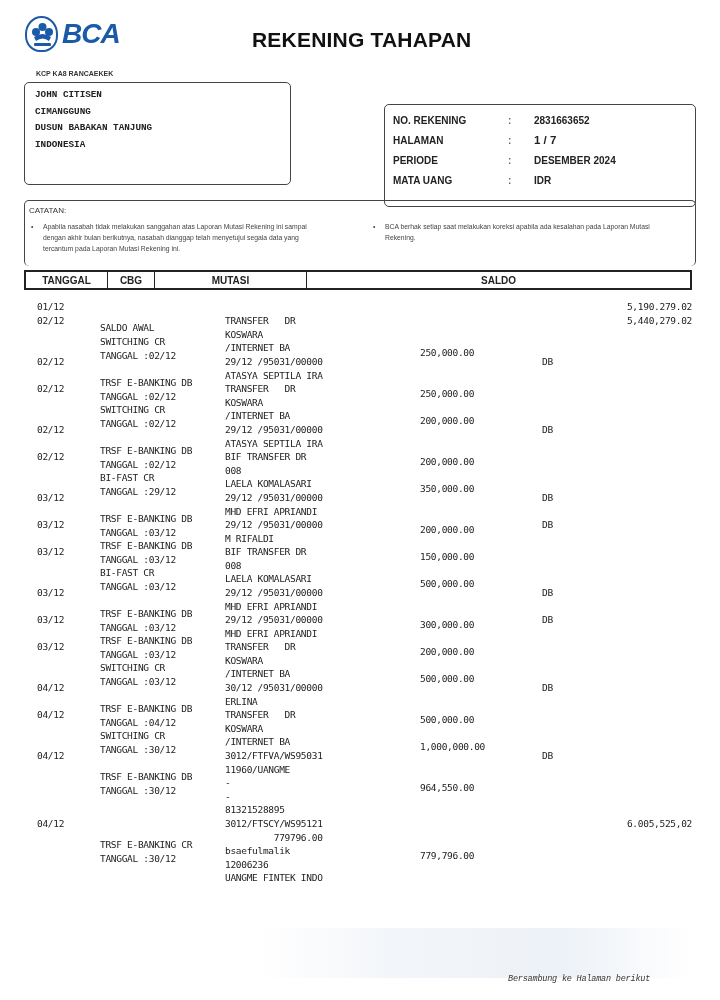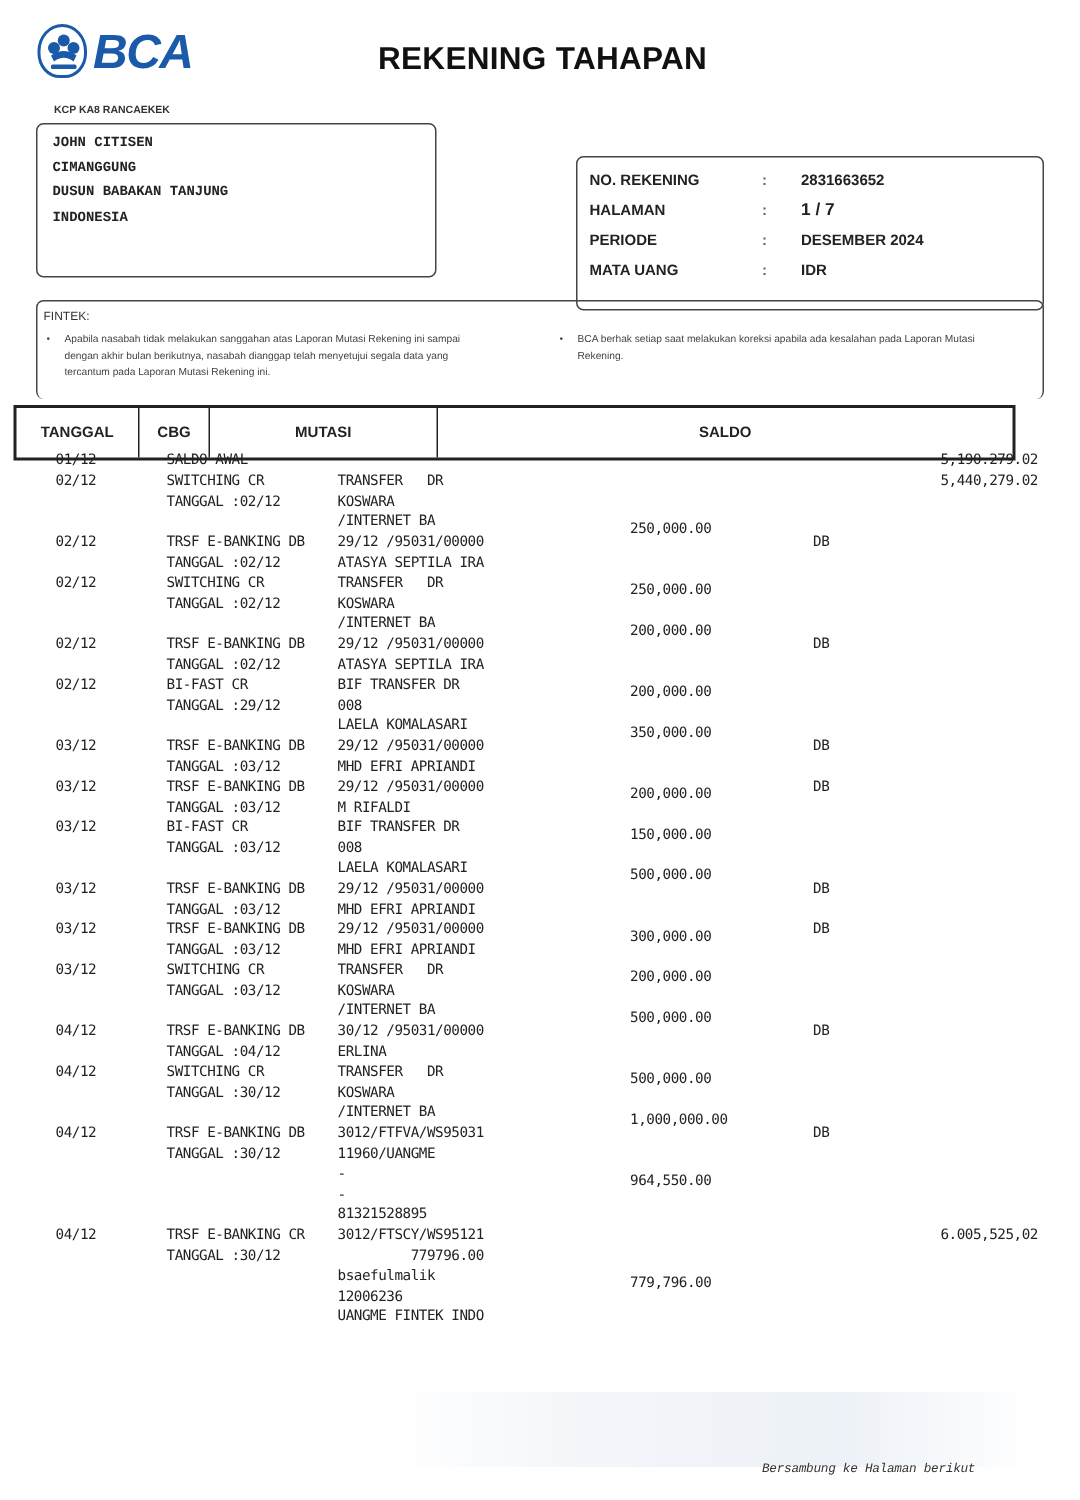--- a/index.html
+++ b/index.html
@@ -2,21 +2,21 @@
 <html><head>
 <meta charset="utf-8">
 <style>
   * { box-sizing: border-box; margin: 0; padding: 0; }
   html, body { width: 720px; height: 1000px; background: #ffffff; overflow: hidden; }
   body { position: relative; font-family: "Liberation Sans", sans-serif; color: #111; }
 
   .logo { position: absolute; left: 25px; top: 16px; display: flex; align-items: center; }
   .logo-badge { width: 33px; height: 36px; border: 2px solid #1a5aa8; border-radius: 50% 50% 45% 45%; position: relative; background: #fff; }
   .logo-badge svg { position: absolute; left: 3px; top: 3px; }
-  .logo-text { font-family: "Liberation Sans", sans-serif; font-weight: bold; font-style: italic; font-size: 32px; color: #1a5aa8; margin-left: 4px; letter-spacing: -1px; line-height: 36px; }
+  .logo-text { font-family: "Liberation Sans", sans-serif; font-weight: bold; font-style: italic; font-size: 28px; color: #1a5aa8; margin-left: 4px; letter-spacing: -1px; line-height: 36px; }
 
   .title { position: absolute; left: 252px; top: 28px; font-size: 21px; font-weight: bold; color: #111; letter-spacing: 0.2px; }
 
   .branch { position: absolute; left: 36px; top: 70px; font-size: 7px; font-weight: bold; color: #333; }
 
   .addr-box { position: absolute; left: 24px; top: 82px; width: 267px; height: 103px; border: 1.5px solid #444; border-radius: 5px; padding: 5px 0 0 10px; }
   .addr-line { font-family: "Liberation Mono", monospace; font-size: 9.3px; font-weight: bold; height: 16.5px; line-height: 14px; color: #222; }
 
   .acct-box { position: absolute; left: 384px; top: 82px; width: 312px; height: 103px; border: 1.5px solid #444; border-radius: 5px; padding: 5px 0 0 8px; margin-top: 22px; }
   .acct-row { display: flex; height: 20px; align-items: center; font-size: 10px; font-weight: bold; color: #222; }
@@ -26,29 +26,29 @@
   .acct-val.big { font-size: 11.5px; }
 
   .notes-box { position: absolute; left: 24px; top: 200px; width: 672px; height: 66px; border: 1.5px solid #444; border-radius: 5px; border-bottom: none; }
   .notes-title { position: absolute; left: 4px; top: 5px; font-size: 8px; color: #333; }
   .note { position: absolute; font-size: 6.8px; color: #444; line-height: 11px; }
   .note1 { left: 6px; top: 20px; width: 335px; }
   .note2 { left: 348px; top: 20px; width: 320px; }
   .note .bullet { display: inline-block; width: 12px; }
   .note .indent { padding-left: 12px; }
 
-  .table-head { position: absolute; left: 9px; top: 270px; width: 668px; height: 37px; border: 2px solid #222; display: flex; }
+  .table-head { position: absolute; left: 24px; top: 270px; width: 668px; height: 20px; border: 2px solid #222; display: flex; }
   .th { font-size: 10px; font-weight: bold; display: flex; align-items: center; justify-content: center; border-right: 1.5px solid #222; color: #222; }
   .th:last-child { border-right: none; }
 
   .rows { position: absolute; left: 0; top: 300px; width: 720px; }
   .row { position: absolute; left: 0; width: 720px; font-family: "DejaVu Sans Mono", monospace; font-size: 9.5px; color: #222; }
   .cell { position: absolute; line-height: 13.6px; white-space: pre; letter-spacing: -0.3px; }
   .c-date { left: 37px; }
-  .c-desc1 { left: 111px; }
+  .c-desc1 { left: 100px; margin-top: 21px; }
   .c-desc2 { left: 225px; }
   .c-mut { left: 420px; width: 118px; text-align: left; margin-top: 32px; }
   .c-db { left: 542px; }
   .c-saldo { left: 580px; width: 112px; text-align: right; }
 
   .footer { position: absolute; left: 508px; top: 974px; font-family: "Liberation Mono", monospace; font-style: italic; font-size: 8.5px; color: #333; letter-spacing: -0.2px; }
   .smudge { position: absolute; left: 260px; top: 928px; width: 430px; height: 50px; background: linear-gradient(90deg, rgba(240,244,248,0) 0%, rgba(238,242,247,0.7) 30%, rgba(232,238,245,0.8) 70%, rgba(240,244,248,0) 100%); }
 </style>
 </head>
 <body>
@@ -93,21 +93,21 @@
     <span class="acct-val">DESEMBER 2024</span>
   </div>
   <div class="acct-row">
     <span class="acct-label">MATA UANG</span>
     <span class="acct-colon">:</span>
     <span class="acct-val">IDR</span>
   </div>
 </div>
 
 <div class="notes-box">
-  <div class="notes-title">FINTEK:</div>
+  <div class="notes-title">CATATAN:</div>
   <div class="note note1">
     <div><span class="bullet">•</span><span>Apabila nasabah tidak melakukan sanggahan atas Laporan Mutasi Rekening ini sampai</span></div>
     <div class="indent">dengan akhir bulan berikutnya, nasabah dianggap telah menyetujui segala data yang</div>
     <div class="indent">tercantum pada Laporan Mutasi Rekening ini.</div>
   </div>
   <div class="note note2">
     <div><span class="bullet">•</span><span>BCA berhak setiap saat melakukan koreksi apabila ada kesalahan pada Laporan Mutasi</span></div>
     <div class="indent">Rekening.</div>
   </div>
 </div>

